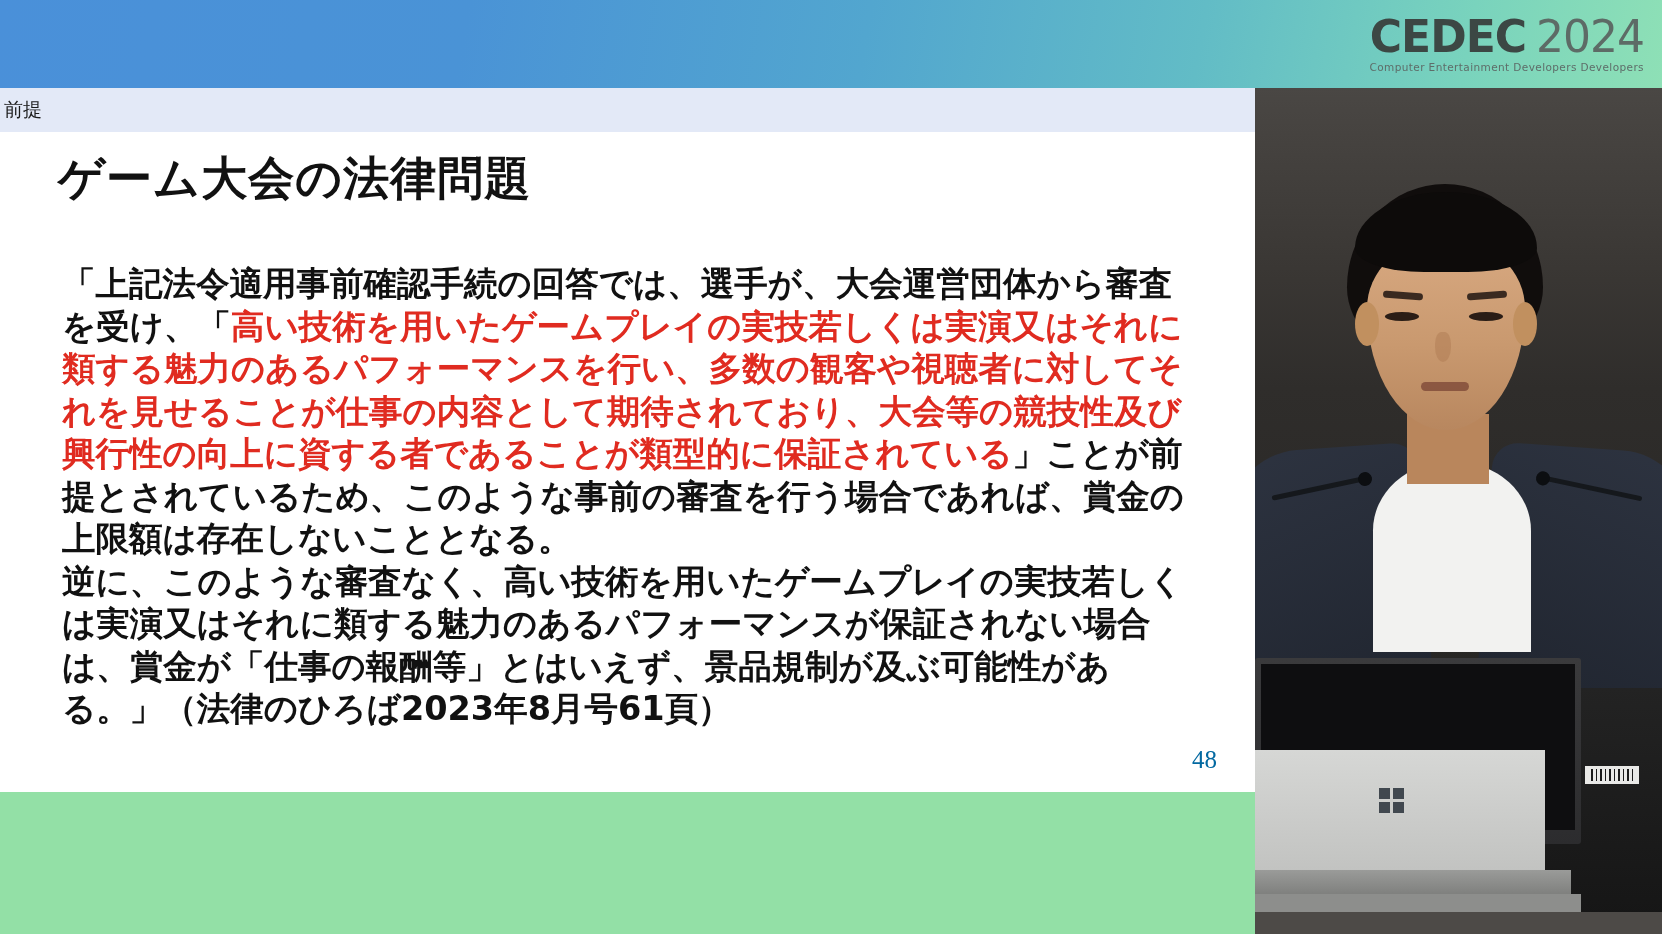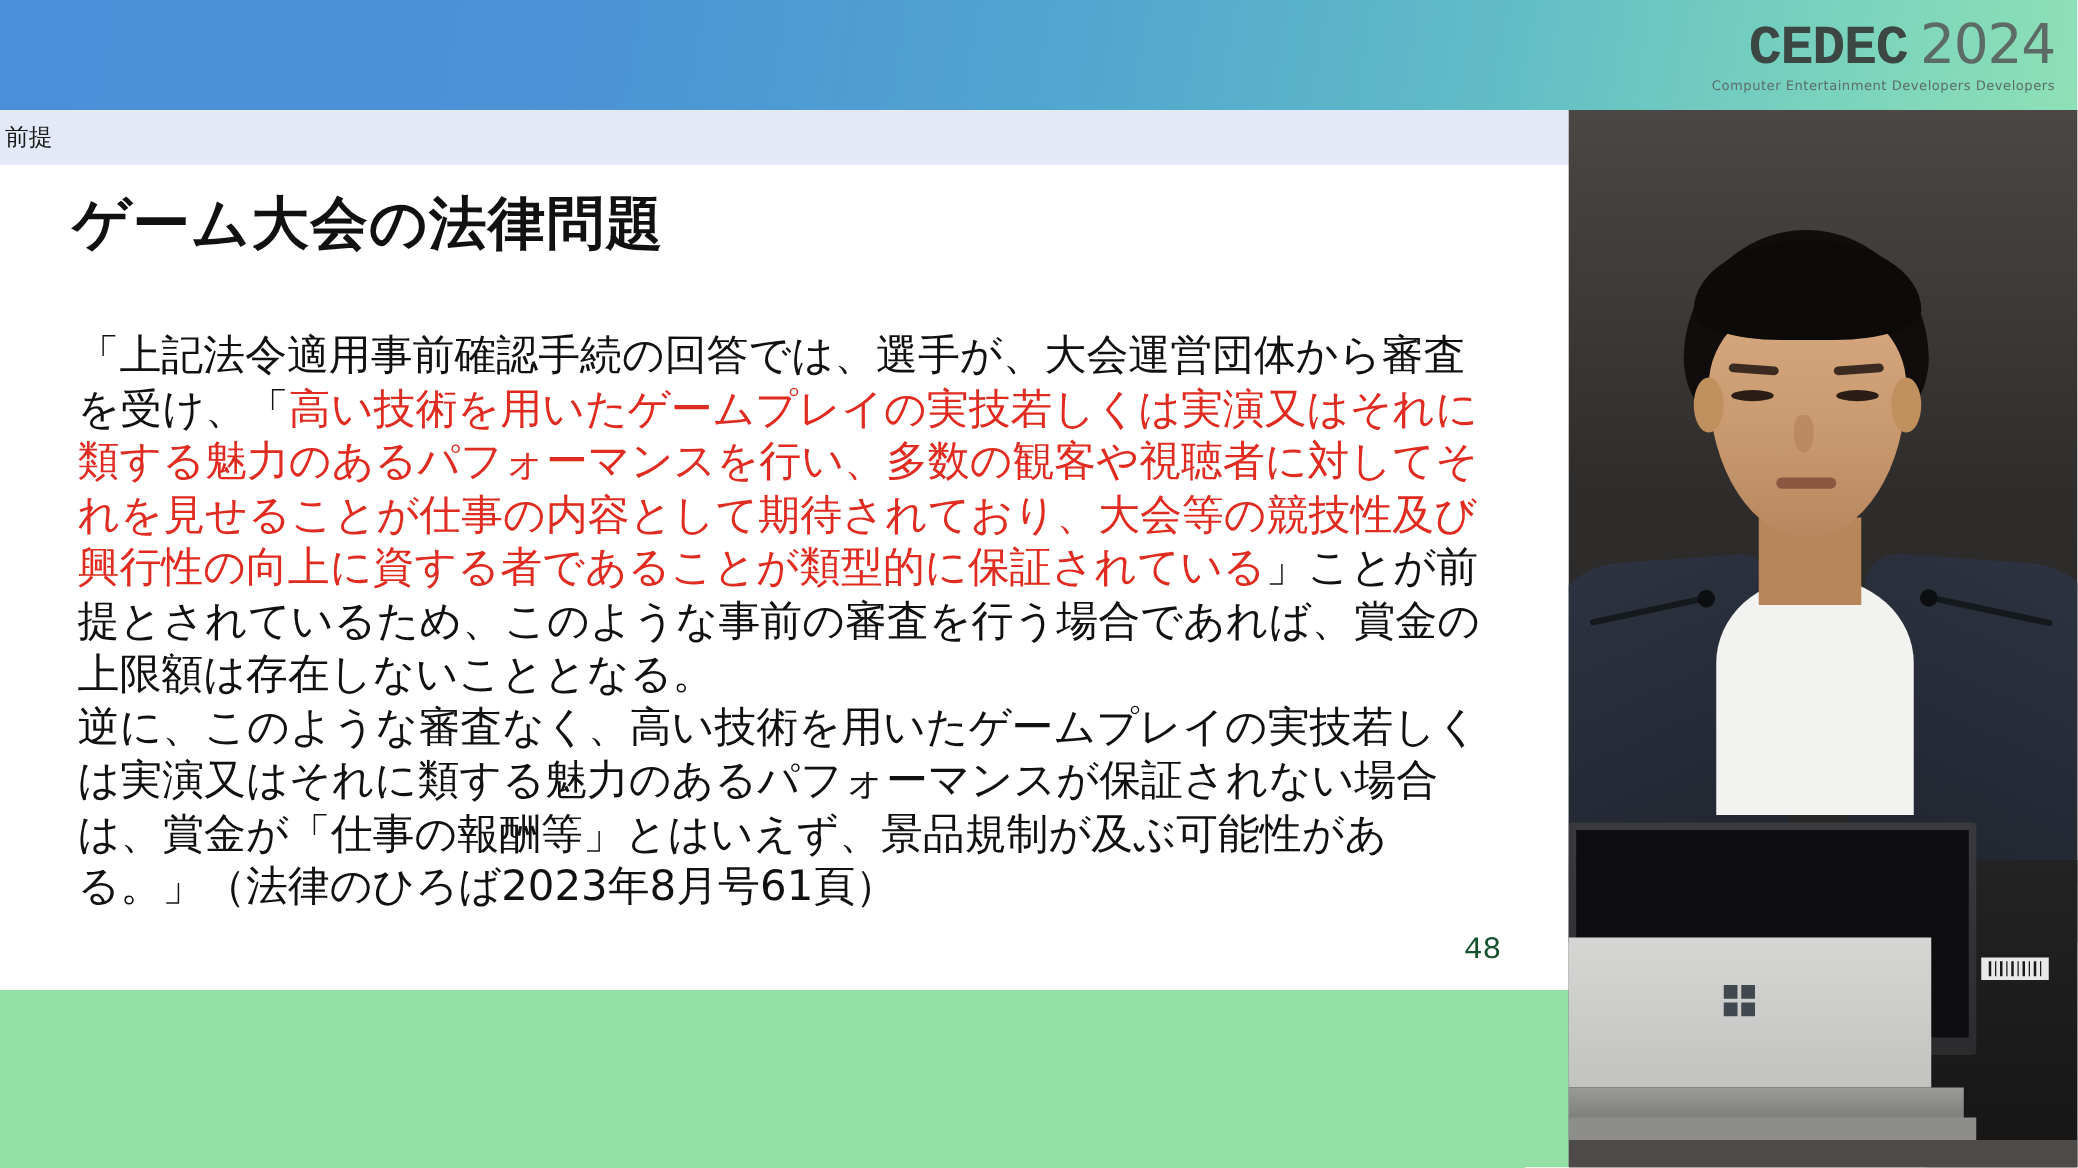--- a/index.html
+++ b/index.html
@@ -30,21 +30,21 @@
     line-height: 1;
   }
   .logo-main {
     font-family: "DejaVu Sans", sans-serif;
     font-size: 44px;
     font-weight: bold;
     letter-spacing: -1px;
     color: #3f4a47;
     display: flex; align-items: baseline;
   }
-  .logo-cedec { color: #3c4744; font-family: Liberation Mono, monospace; }
+  .logo-cedec { color: #3c4744; }
   .logo-year {
     color: #5d6b66;
     font-weight: 400;
     margin-left: 10px;
     letter-spacing: -1px;
   }
   .logo-sub {
     font-family: "DejaVu Sans", sans-serif;
     font-size: 10.5px;
     color: #5e6d69;
@@ -84,28 +84,28 @@
   .slide-body {
     position: absolute;
     left: 62px; top: 175px;
     width: 1135px;
     font-size: 33.5px;
     line-height: 42.5px;
     color: #111111;
     font-family: "DejaVu Sans", sans-serif;
     letter-spacing: 0px;
   }
-  .slide-body p { margin: 0; }
+  .slide-body p { margin: 0; font-weight: bold; }
   .hl { color: #e02b20; }
   .page-number {
     position: absolute;
-    right: 54px; bottom: 18px;
+    right: 38px; bottom: 18px;
     font-size: 25px;
-    color: #14532d;
-    font-family: Liberation Mono, monospace;
+    color: #0369a1;
+    font-family: Liberation Serif, serif;
   }
 
   
   .green-bar {
     position: absolute;
     left: 0; top: 792px;
     width: 1255px; height: 142px;
     background: #93e0a6;
   }
 

